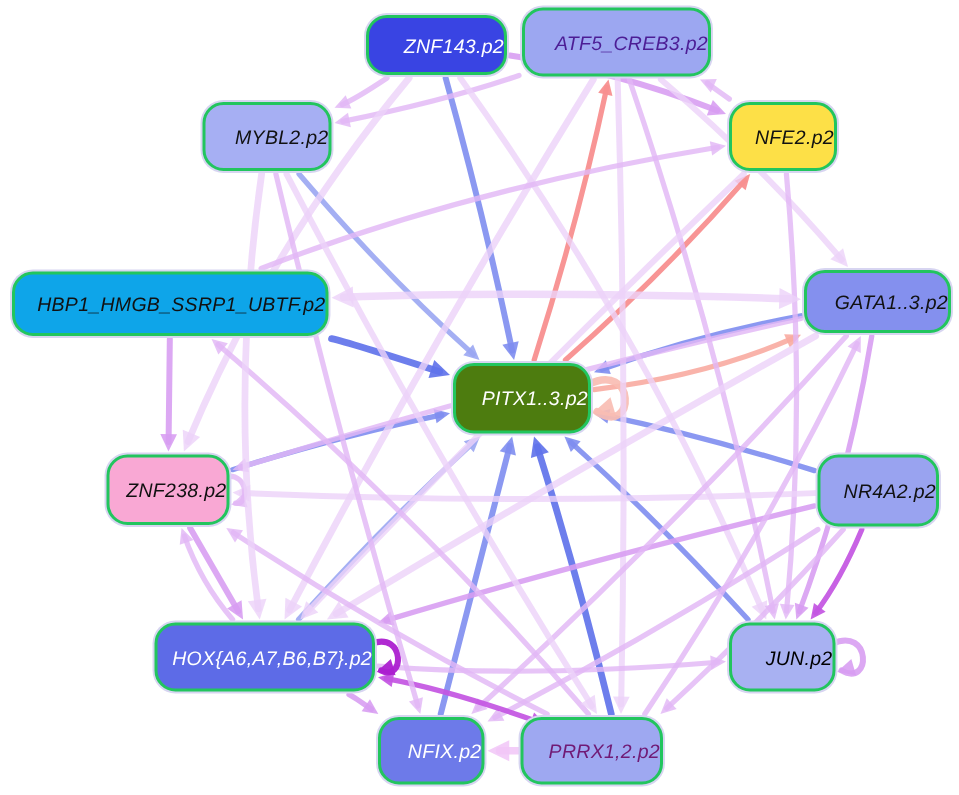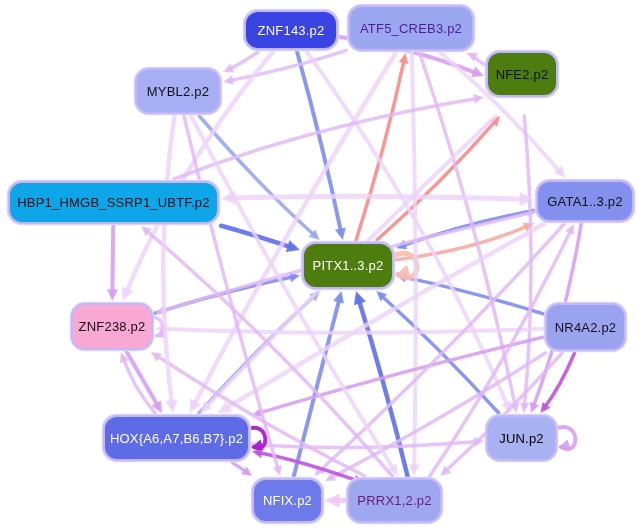--- a/index.html
+++ b/index.html
@@ -6,30 +6,31 @@
   #stage{
     position:relative;
     width:639px;height:530px;
     background:#ffffff;
     overflow:hidden;
     font-family:"Liberation Sans", sans-serif;
   }
   #edge-layer{position:absolute;left:0;top:0;}
   .gnode{
     position:absolute;
-    display:flex;align-items:center;justify-content:center;
+    display:flex;align-items:center;justify-content:flex-end;
     border-radius:14px;
-    border:2px solid #c4b5fd;
+    border:2px solid #22c55e;
     box-shadow:0 0 0 1.3px #d7d5f1;
     font-size:13px;
     letter-spacing:0.2px;
     white-space:nowrap;
     box-sizing:border-box;
     cursor:pointer;
     user-select:none;
+    font-style:italic;
   }
 </style>
 </head>
 <body>
 
 <div id="stage">
   <svg id="edge-layer" width="639" height="530" viewBox="0 0 639 530">
       <path d="M 297.09996025250706 52 Q 323.38774379242005 146.80901742603845 341.41678893087186 233.7528987307568" fill="none" stroke="#7e8def" stroke-width="4" stroke-opacity="0.9" stroke-linecap="round"></path>
       <polygon points="342.71221385413844,240 345.80891146499323,227.5110813956161 334.9048801586779,229.77218671622688" fill="#7e8def" fill-opacity="0.9"></polygon>
       <path d="M 199.3475222906134 116 Q 257.2697424511611 183.83248586419836 315.52102822252425 236.2652446007275" fill="none" stroke="#9aa6f2" stroke-width="3.5" stroke-opacity="0.9" stroke-linecap="round"></path>
@@ -143,21 +144,21 @@
   <div id="node-layer">
       <div class="gnode" style="left: 244px; top: 10px; width: 94px; height: 40px; background: rgb(57, 68, 227); color: rgb(255, 255, 255);">
         <span>ZNF143.p2</span>
       </div>
       <div class="gnode" style="left: 348px; top: 5px; width: 126px; height: 46px; background: rgb(156, 167, 241); color: #4c1d95;">
         <span>ATF5_CREB3.p2</span>
       </div>
       <div class="gnode" style="left: 135px; top: 68px; width: 86px; height: 46px; background: rgb(166, 175, 243); color: rgb(17, 17, 17);">
         <span>MYBL2.p2</span>
       </div>
-      <div class="gnode" style="left: 486px; top: 51px; width: 72px; height: 46px; background: #4d7c0f; color: rgb(17, 17, 17);">
+      <div class="gnode" style="left: 486px; top: 68px; width: 72px; height: 46px; background: #fde047; color: rgb(17, 17, 17);">
         <span>NFE2.p2</span>
       </div>
       <div class="gnode" style="left: 8px; top: 181px; width: 211px; height: 43px; background: #0ea5e9; color: rgb(17, 17, 17);">
         <span>HBP1_HMGB_SSRP1_UBTF.p2</span>
       </div>
       <div class="gnode" style="left: 536px; top: 180px; width: 98px; height: 42px; background: rgb(132, 144, 238); color: rgb(17, 17, 17);">
         <span>GATA1..3.p2</span>
       </div>
       <div class="gnode" style="left: 302px; top: 242px; width: 92px; height: 47px; background: #4d7c0f; color: rgb(255, 255, 255);">
         <span>PITX1..3.p2</span>

